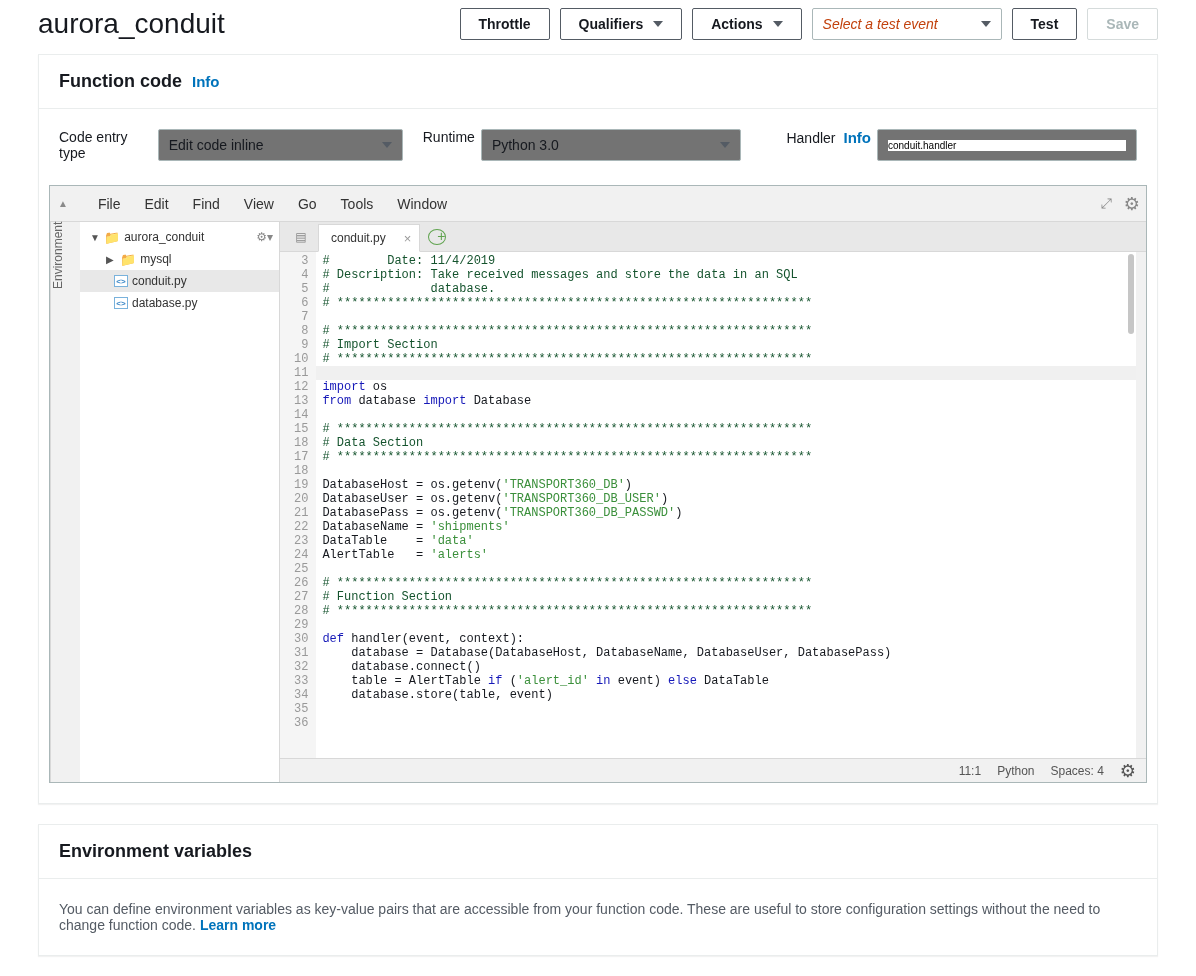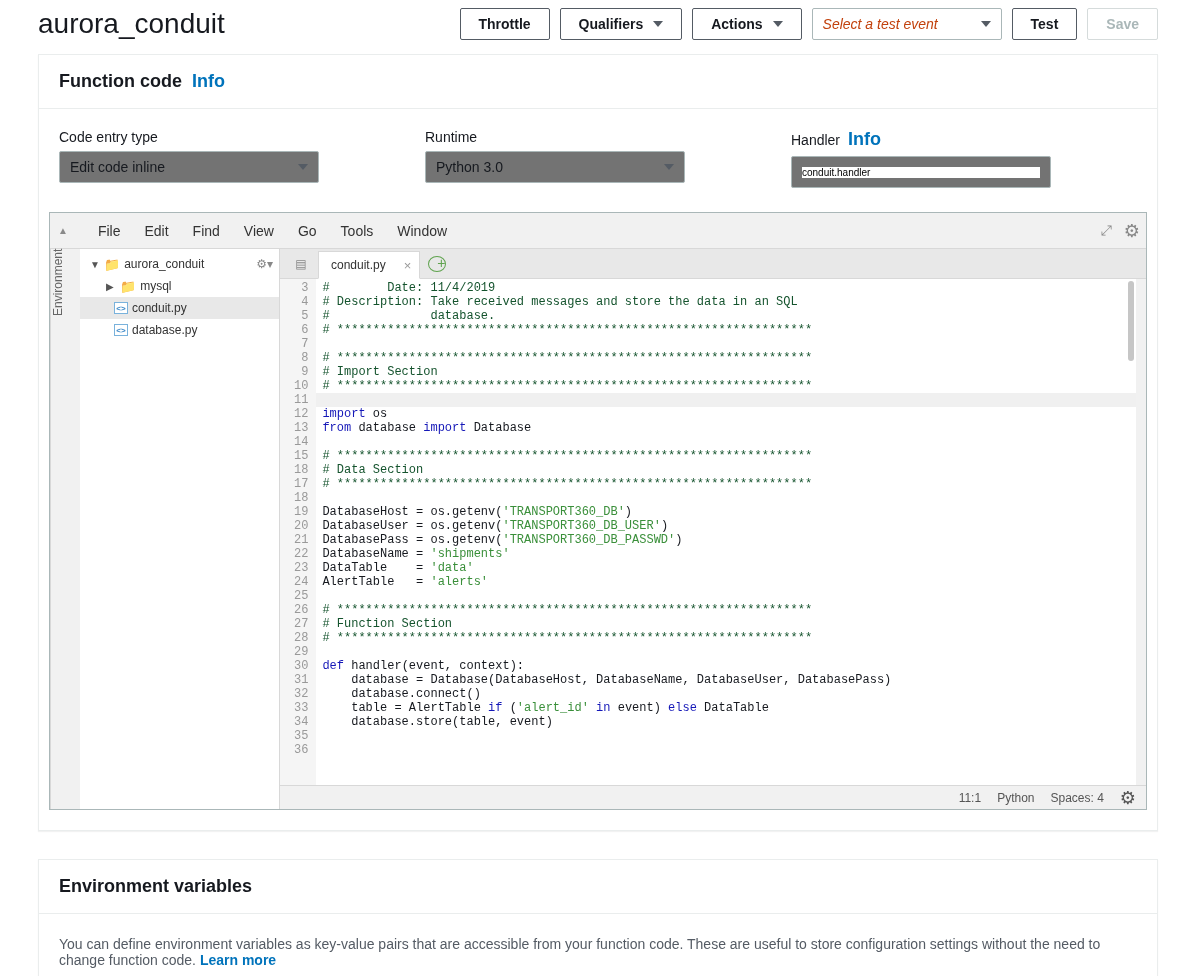--- a/index.html
+++ b/index.html
@@ -53,39 +53,39 @@
   justify-content: space-between;
   padding: 0 10px;
   color: #c2410c;
   font-style: italic;
   font-size: 14px;
   border-radius: 2px;
   cursor: pointer;
 }
 .panel {
   border: 1px solid #eaeded;
-  margin: 0 38px 28px;
+  margin: 0 38px 20px;
   background: #fff;
   box-shadow: 0 1px 1px rgba(0,0,0,0.05);
 }
 .panel .panel-head {
   padding: 16px 20px;
   border-bottom: 1px solid #eaeded;
   display: flex;
   align-items: baseline;
   gap: 10px;
 }
 .panel-title { font-size: 18px; font-weight: 700; }
-.info-link { color: #0073bb; font-size: 18px; font-weight: 700; cursor: pointer; }
+.info-link { color: #0073bb; font-size: 15px; font-weight: 700; cursor: pointer; }
 .config-row {
   display: flex;
   gap: 20px;
   padding: 20px 20px 24px;
 }
-.config-col { flex: 1; display: flex; flex-direction: column; gap: 6px; }
+.config-col { flex: 1; display: flex; flex-direction: row; gap: 6px; }
 .config-label { font-size: 14px; color: #16191f; display: flex; align-items: baseline; gap: 8px; }
 .select-box, .text-input {
   border: 1px solid #aab7b8;
   height: 32px;
   width: 260px;
   display: flex;
   align-items: center;
   justify-content: space-between;
   padding: 0 10px;
   font-size: 14px;

